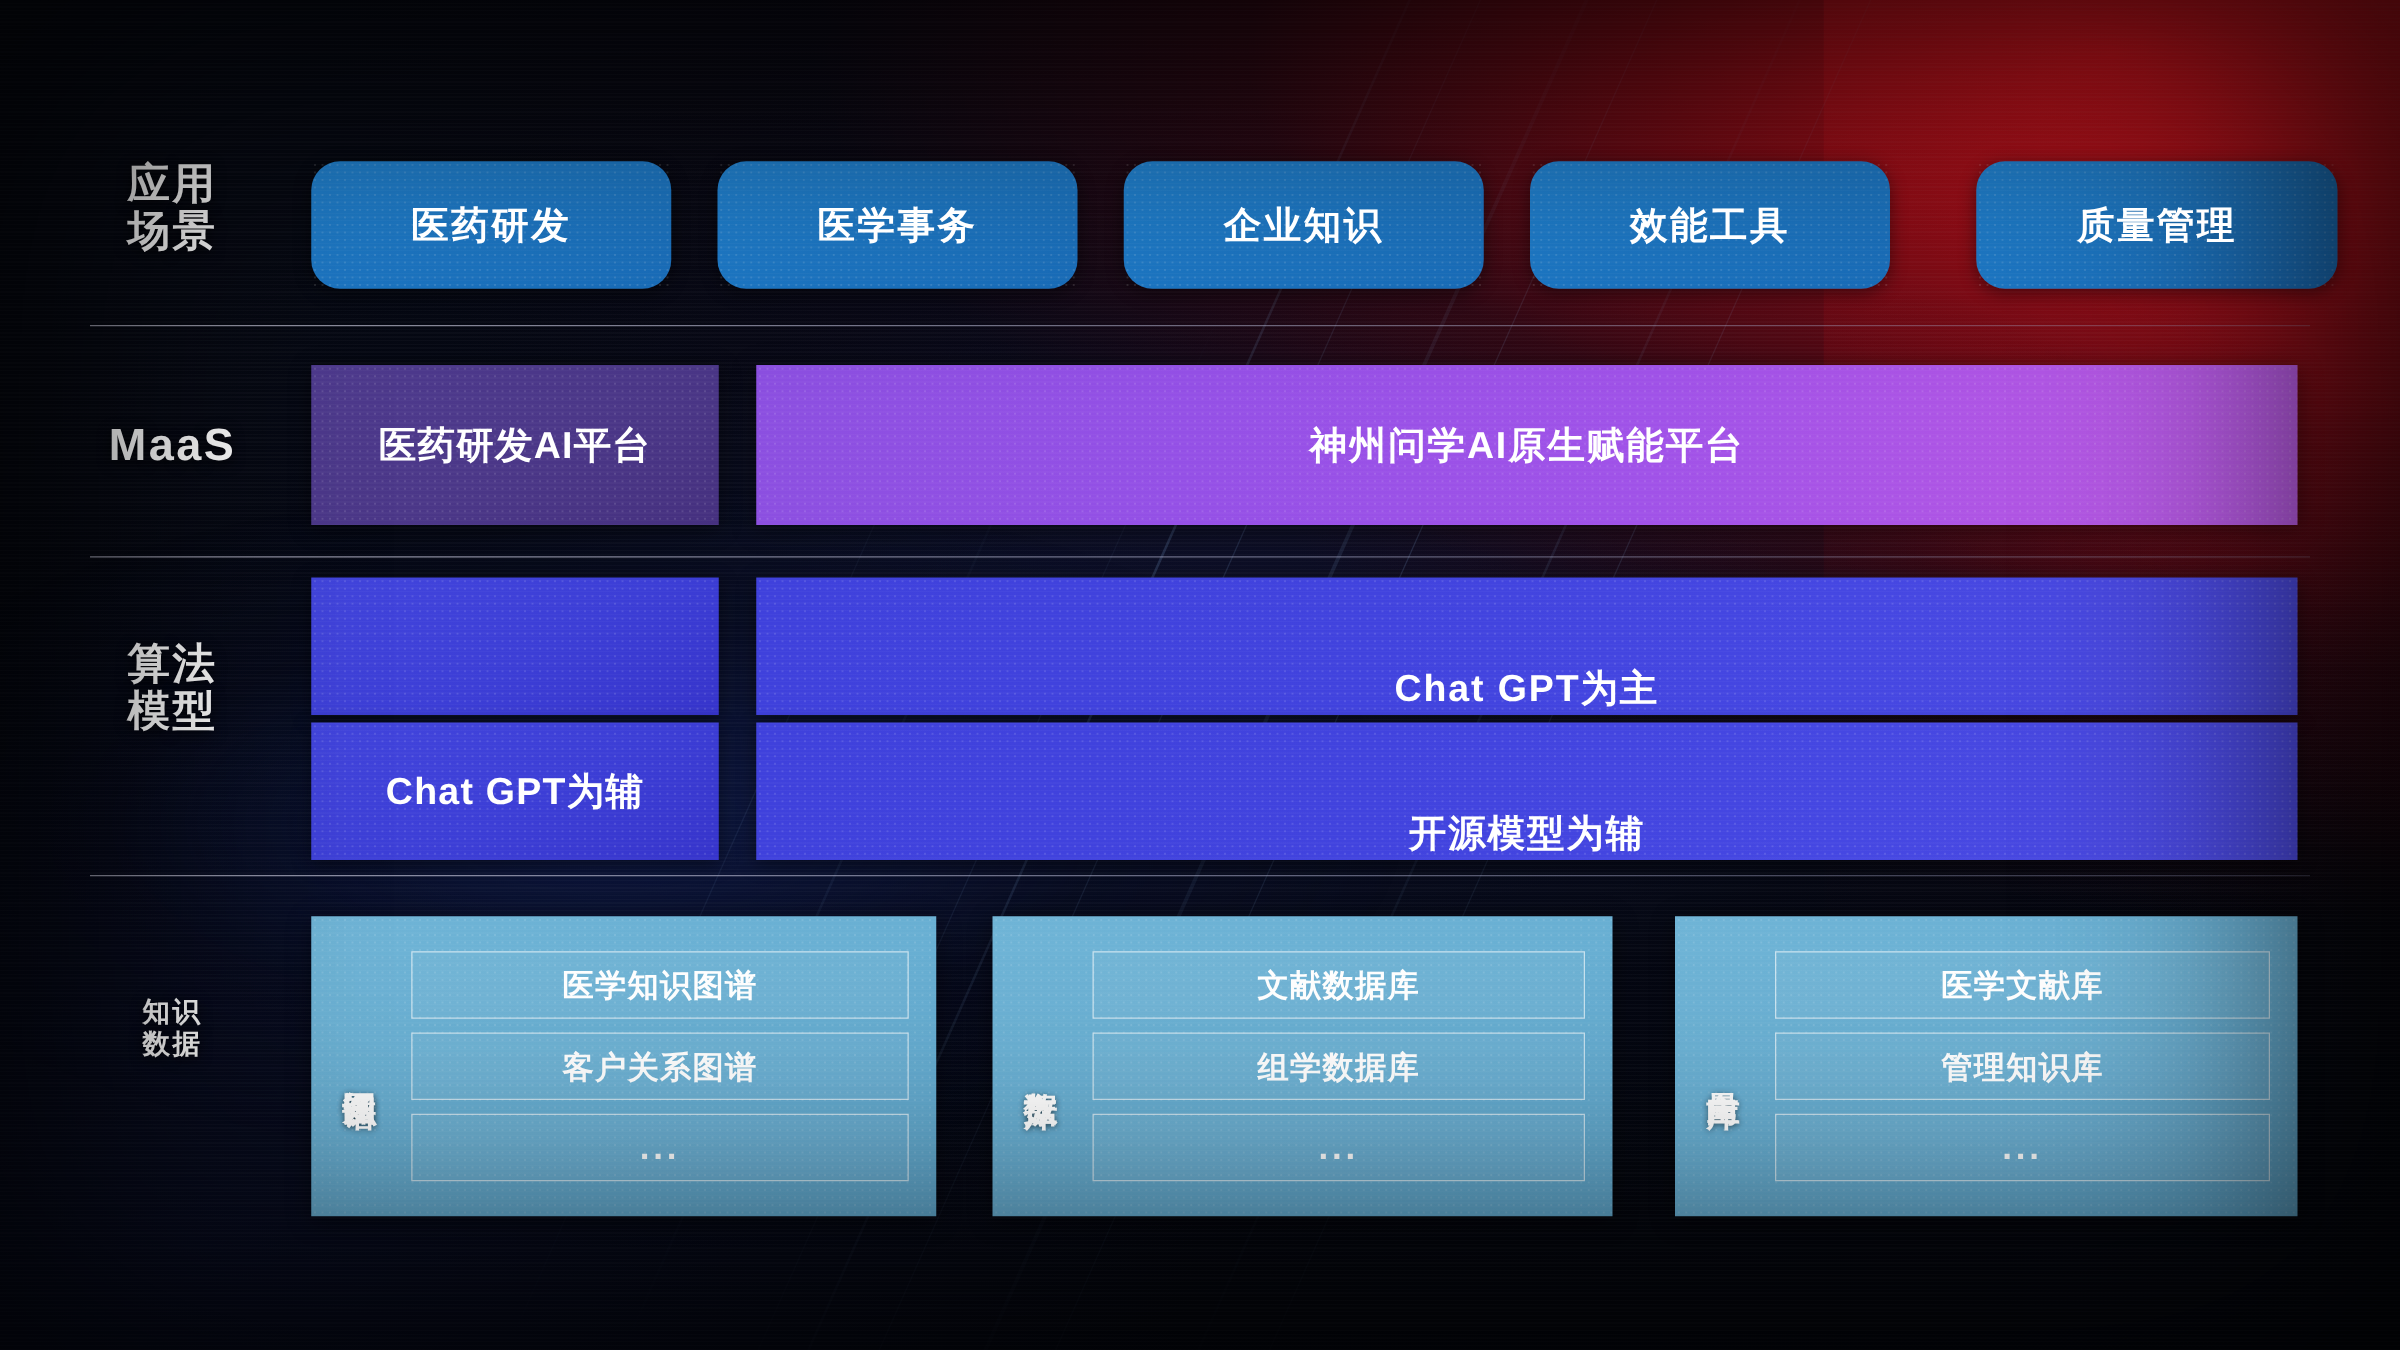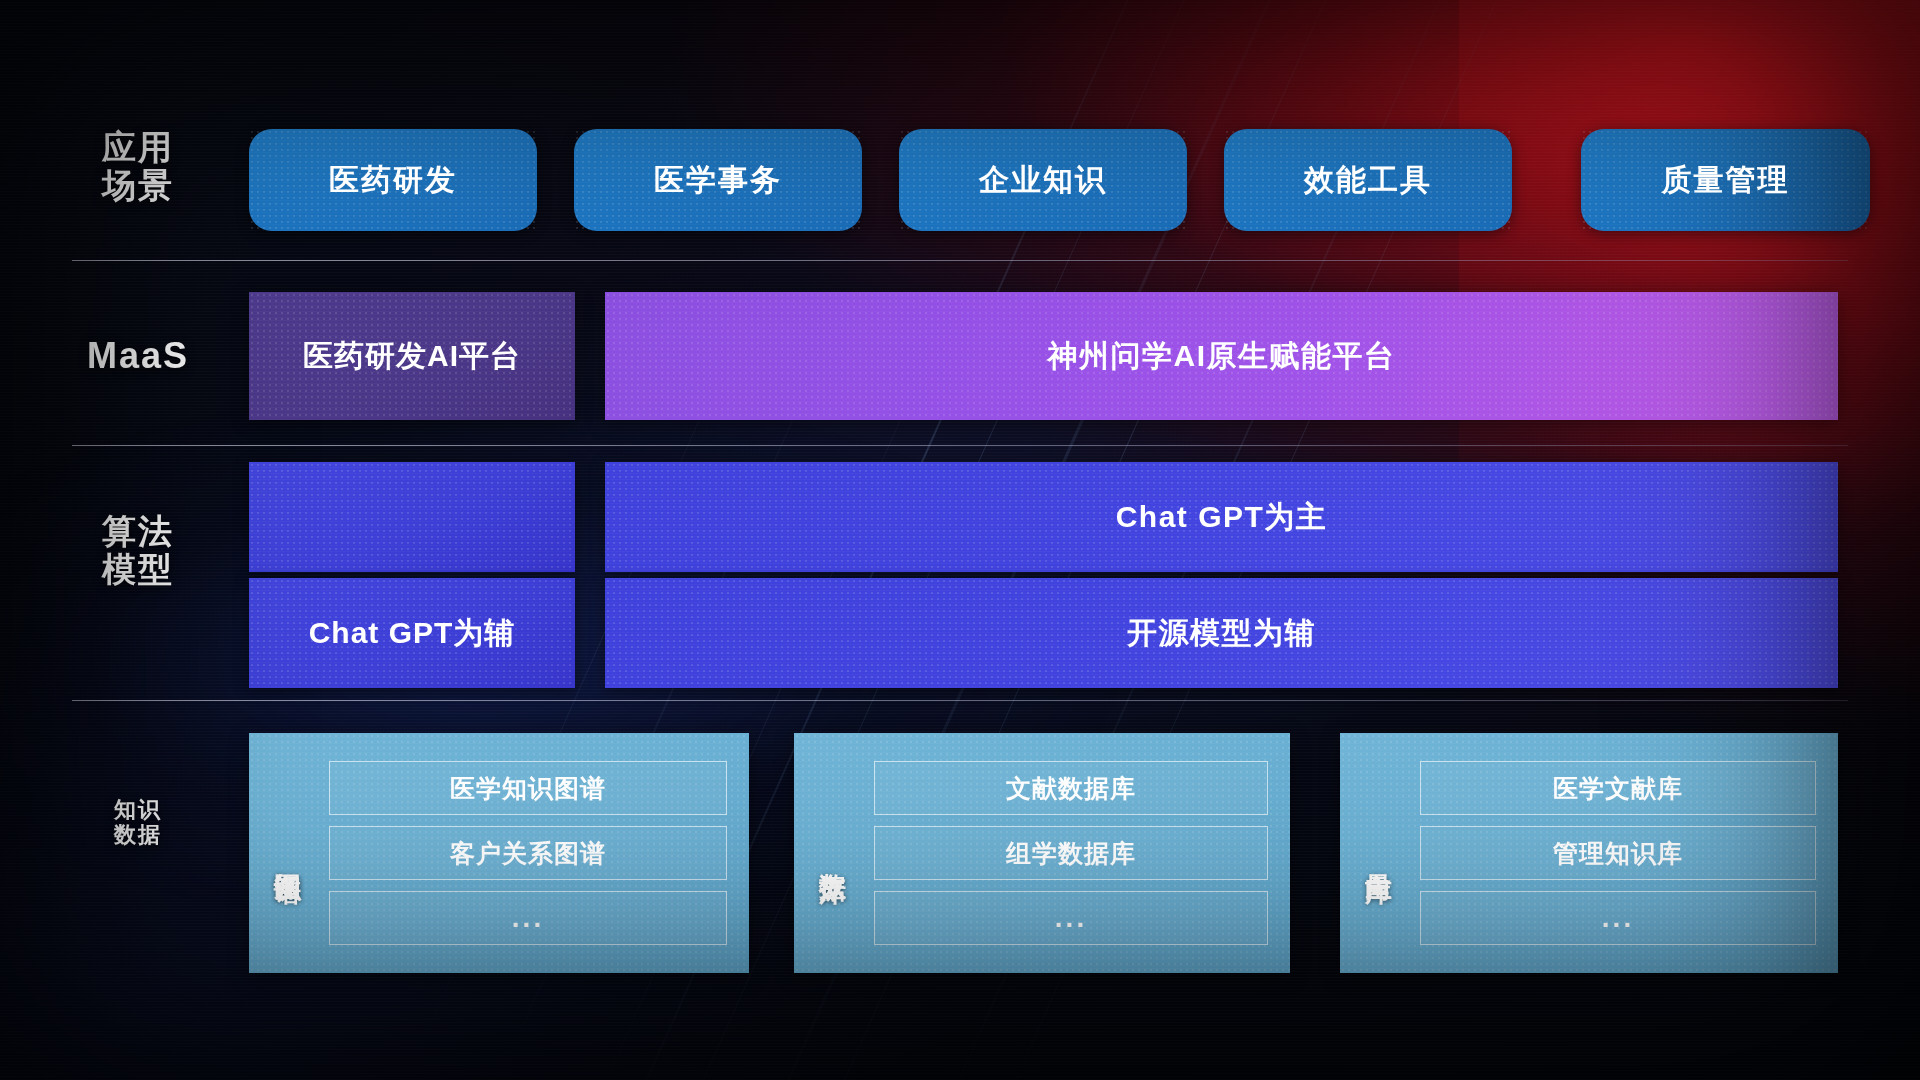--- a/index.html
+++ b/index.html
@@ -63,21 +63,21 @@
     box-shadow:0 3px 18px rgba(0,0,0,.4);}
 
   
   .alg-small{position:absolute;left:249px;width:326px;height:110px;
     background:linear-gradient(150deg,#4245dd 0%,#3c3ed6 55%,#3634cb 100%);
     display:flex;align-items:center;justify-content:center;
     color:#ffffff;font-size:30px;font-weight:bold;letter-spacing:1px;
     box-shadow:0 3px 14px rgba(0,0,0,.45);}
   .alg-wide{position:absolute;left:605px;width:1233px;height:110px;
     background:linear-gradient(95deg,#3f41dc 0%,#4143de 40%,#4547e2 70%,#4b49e0 100%);
-    display:flex;align-items:center;justify-content:center;
+    display:flex;align-items:flex-end;justify-content:center;
     color:#ffffff;font-size:30px;font-weight:bold;letter-spacing:1.5px;
     box-shadow:0 3px 14px rgba(0,0,0,.4);}
 
   
   .kd-panel{position:absolute;top:733px;height:240px;
     background:linear-gradient(160deg,#6fb4d6 0%,#67aed2 55%,#5fa6cb 100%);
     display:flex;align-items:stretch;
     box-shadow:0 4px 18px rgba(0,0,0,.45);}
   .kd-vlabel{width:76px;display:flex;align-items:center;justify-content:center;
     color:#ffffff;font-size:27px;font-weight:bold;line-height:1.08;

